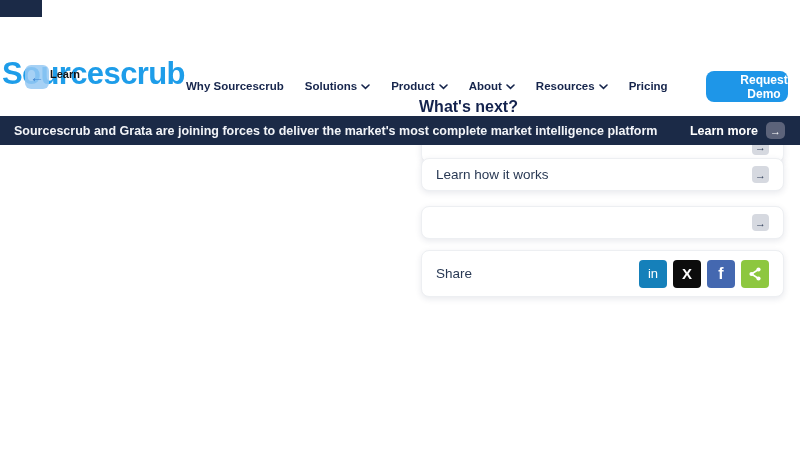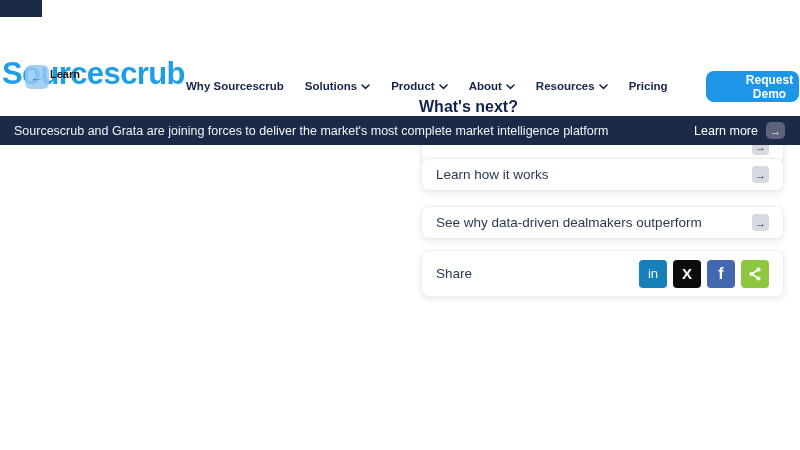--- a/index.html
+++ b/index.html
@@ -1,42 +1,42 @@
 <!DOCTYPE html>
 <html><head>
 <meta charset="utf-8">
 <style>
   * { margin:0; padding:0; box-sizing:border-box; }
   html,body { width:800px; height:450px; }
   body {
     position:relative; overflow:hidden; background:#ffffff;
     font-family:"Liberation Sans", sans-serif; color:#16254c;
   }
-  .abs { position:absolute; }
+  .abs { position:absolute;font-weight:bold; }
 
   
   .corner-box { left:0; top:0; width:42px; height:17px; background:#1b2a47; }
 
   
   .logo { left:2px; top:56px; font-size:31px; font-weight:800; letter-spacing:-0.6px; color:#1e9de9; z-index:2;}
   .back-chip {
     left:25px; top:65px; width:24px; height:24px; border-radius:6px;
     background:rgba(150,201,243,0.85); display:flex; align-items:center; justify-content:center;
     color:#3b82d0; font-size:14px; font-weight:700; z-index:3;
   }
   .back-label { left:50px; top:68px; font-size:11px; font-weight:700; color:#141414; z-index:3;}
 
   .nav { left:186px; top:80px; display:flex; gap:21px; align-items:center;
          font-size:11.5px; font-weight:600; color:#16254c; }
   .nav-item { display:flex; align-items:center; gap:4px; cursor:pointer; white-space:nowrap; }
   .chev { display:inline-flex; margin-top:1px; }
 
   .login { left:697px; top:80px; font-size:12px; font-weight:700;margin-left:11px; }
   .demo-btn {
-    left:706px; top:71px; width:93px; height:31px; background:#1e96e8; border-radius:8px;
+    left:706px; top:71px; width:82px; height:31px; background:#1e96e8; border-radius:8px;
     color:#ffffff; font-size:12px; font-weight:700; display:flex; align-items:center; justify-content:center;
     border:none; cursor:pointer;padding-left:34px;
   }
 
   
   .banner {
     left:0; top:116px; width:800px; height:29px; background:#1b2a47; z-index:30;
     display:flex; align-items:center; padding:0 15px 0 14px;
     color:#f2f4f8; font-size:12.5px;
   }
@@ -144,21 +144,20 @@
   <span class="banner-cta">Learn more</span>
   <span class="banner-arrow">→</span>
 </div>
 
 <div class="abs card card-2">
   <span>Learn how it works</span>
   <span class="row-arrow">→</span>
 </div>
 
 <div class="abs card card-3">
-  <span>See why data-driven dealmakers outperform</span>
   <span class="row-arrow">→</span>
 </div>
 
 <div class="abs card card-share">
   <span>Share</span>
   <span class="sbtn sbtn-linkedin">
     <span>in</span>
   </span>
   <span class="sbtn sbtn-x">
     <span>X</span>

